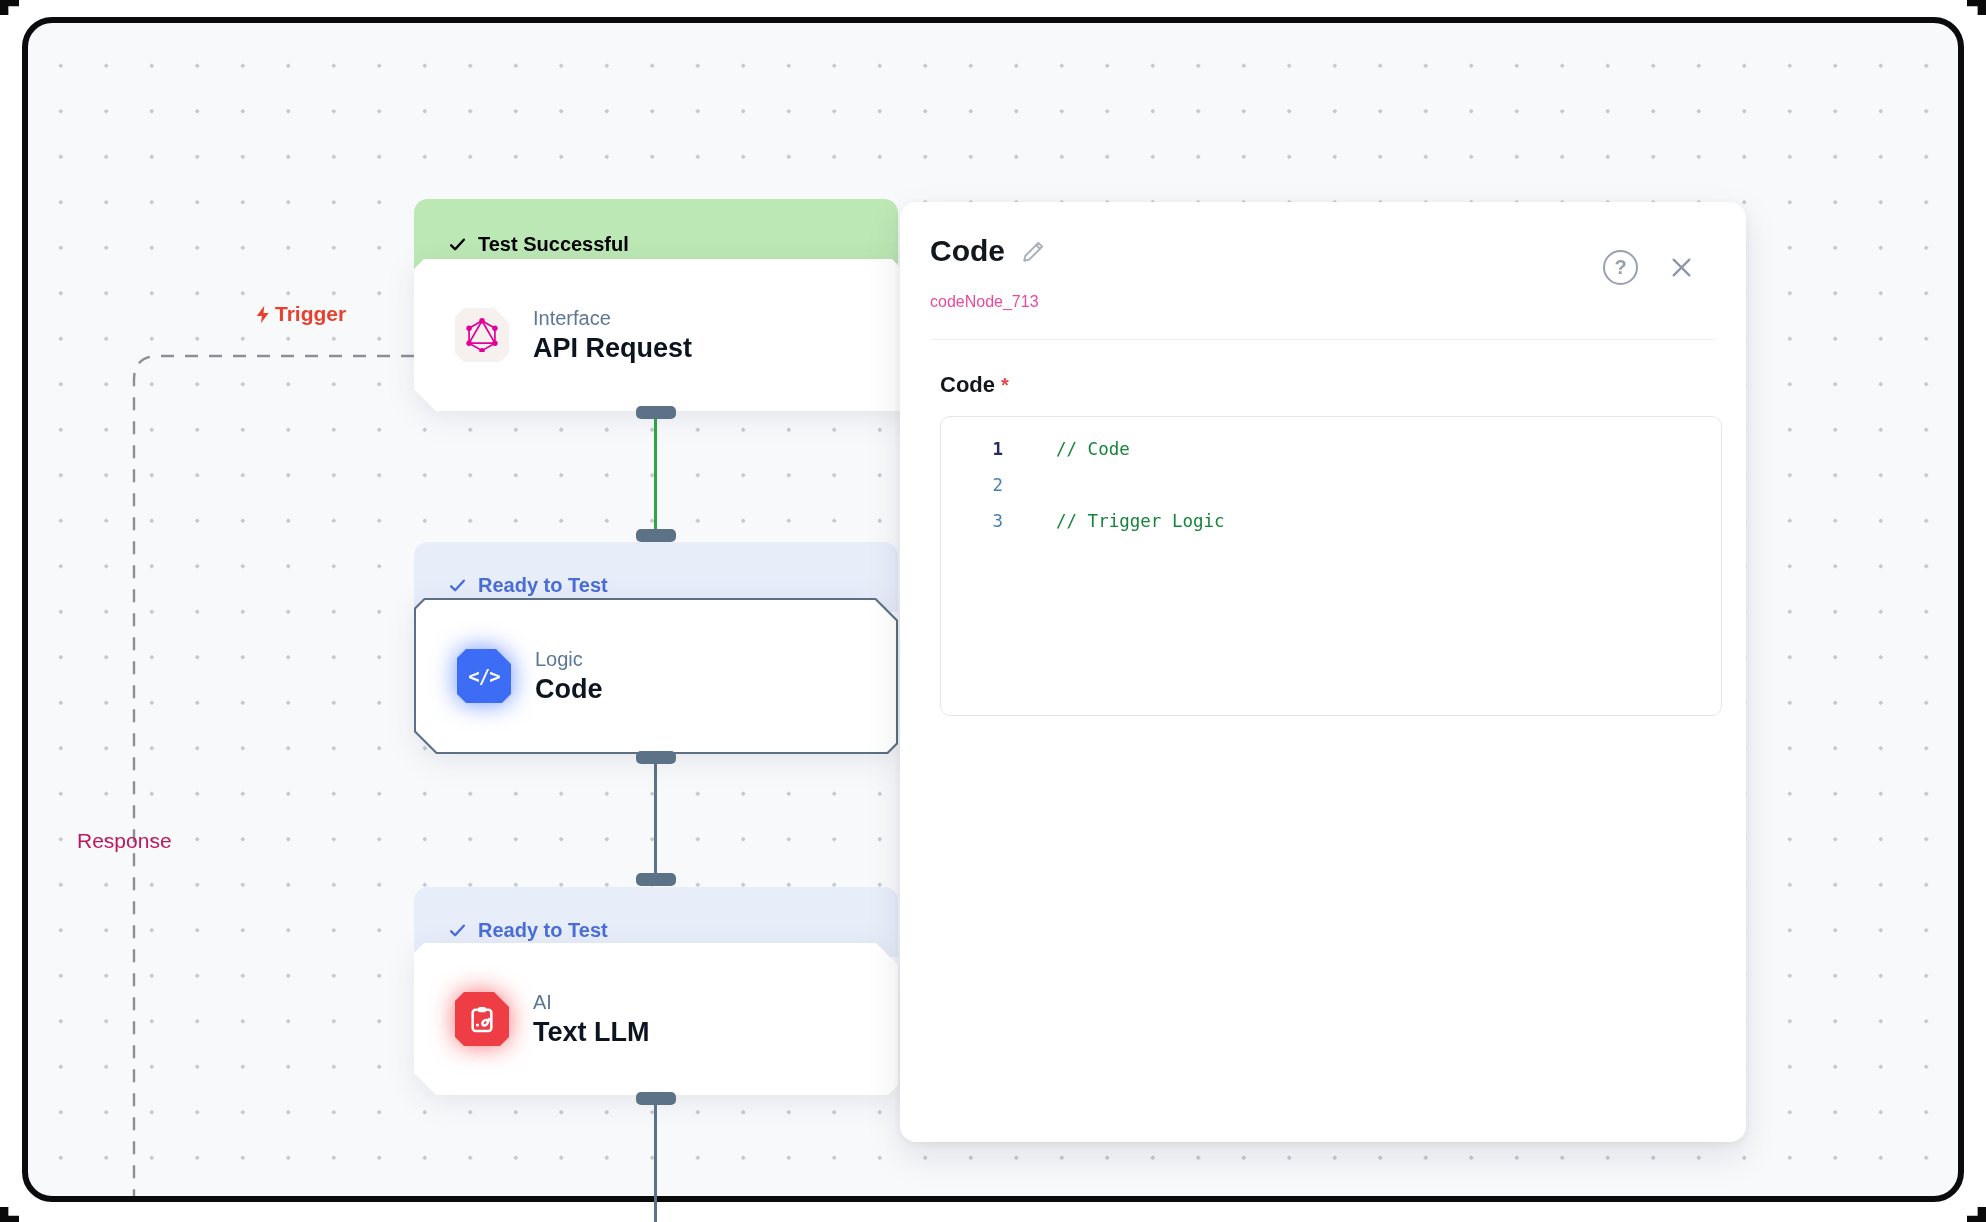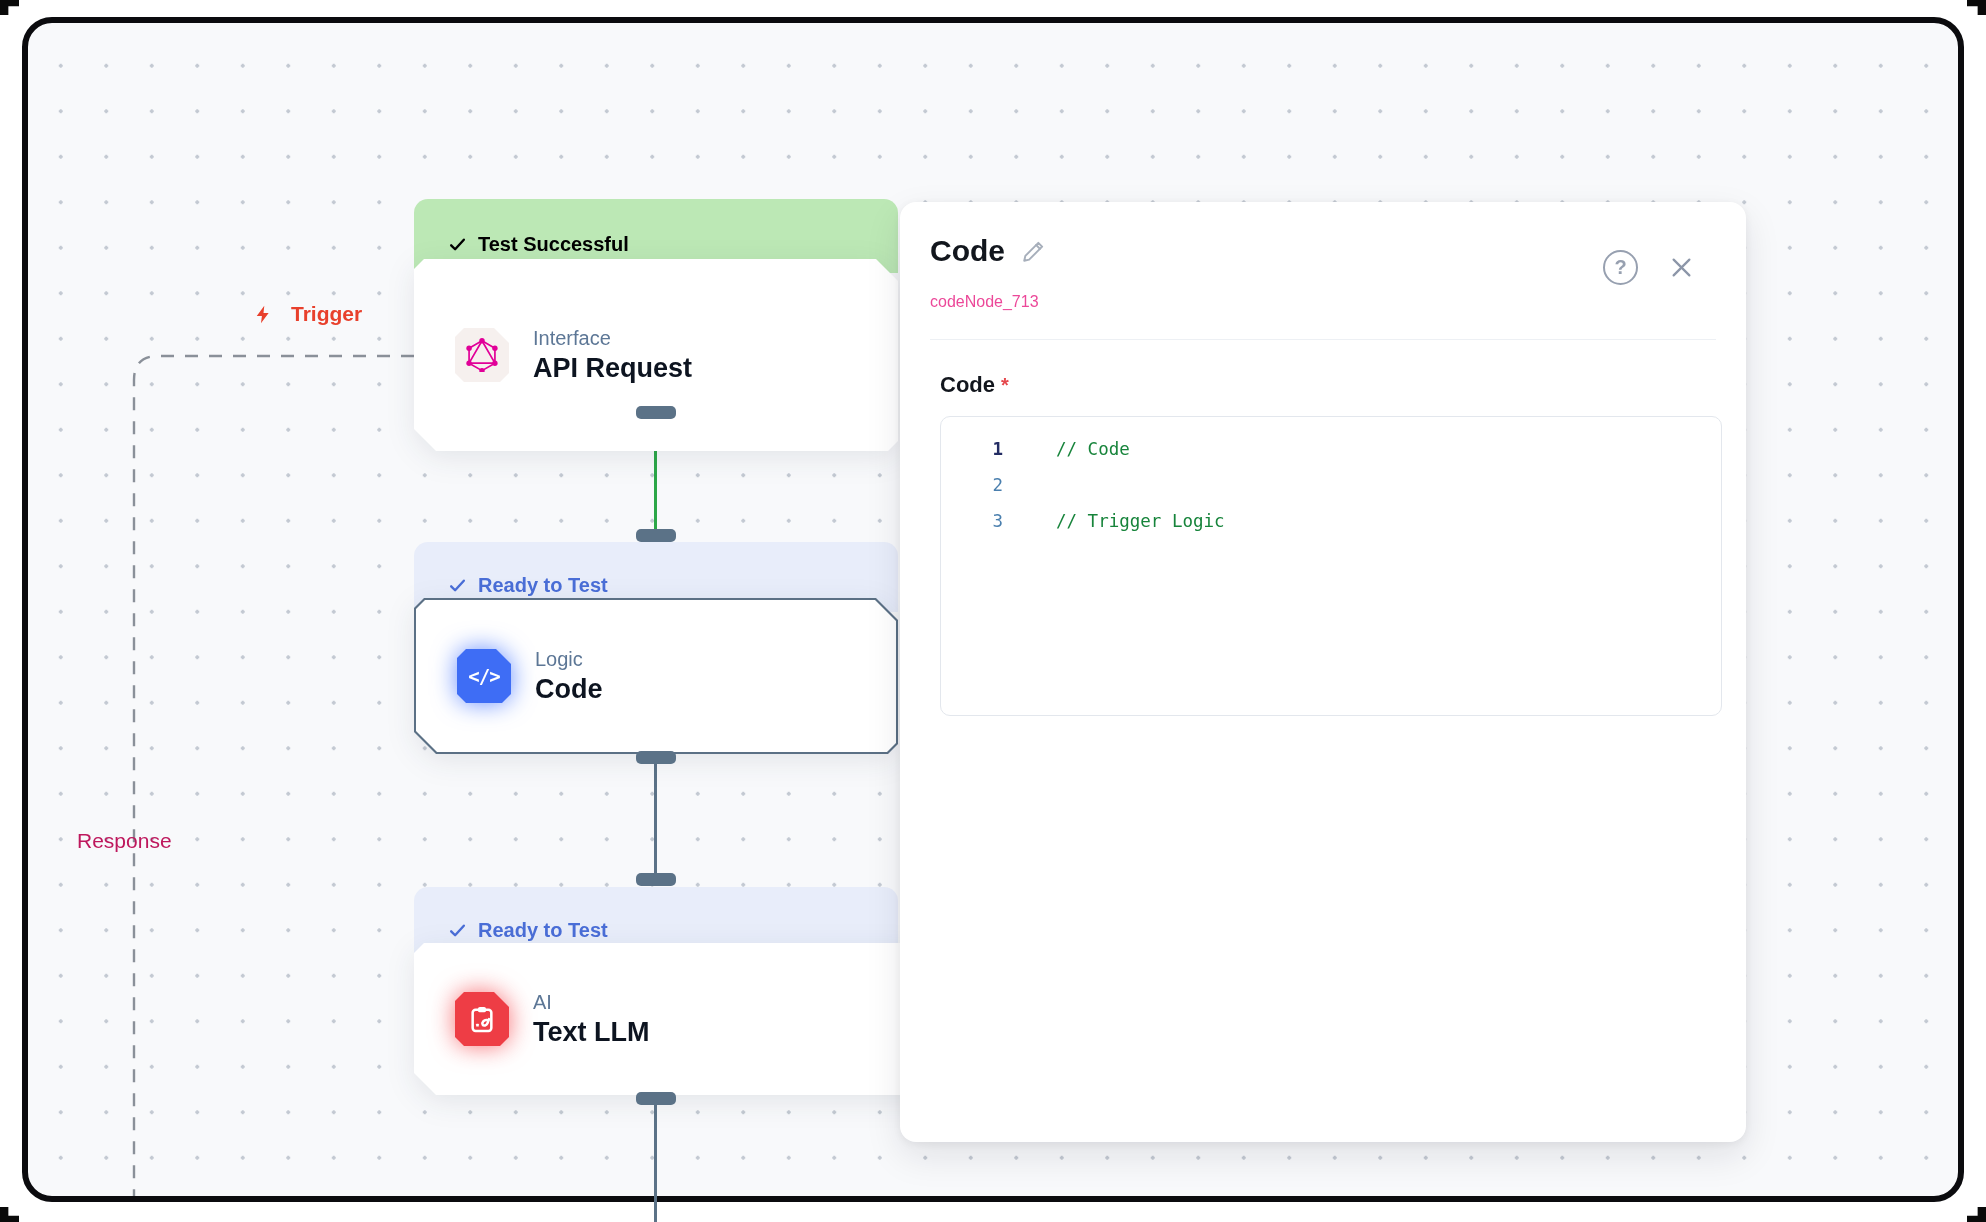--- a/index.html
+++ b/index.html
@@ -25,21 +25,21 @@
   .frame{
     position:absolute;left:22px;top:17px;width:1942px;height:1185px;
     border:6px solid #0b0b0e;border-radius:30px;box-sizing:border-box;
     z-index:50;pointer-events:none;
   }
 
   .dash-layer{position:absolute;left:0;top:0;z-index:3;}
 
   
   .trigger-label{
-    position:absolute;left:254px;top:302px;display:flex;align-items:center;gap:18px;
+    position:absolute;left:254px;top:302px;display:flex;align-items:center;gap:2px;
     color:#e8402c;font-size:21px;font-weight:700;z-index:6;
   }
   .response-label{
     position:absolute;left:77px;top:829px;color:#be185d;font-size:21px;z-index:6;
   }
 
   
   .node{position:absolute;left:414px;width:484px;z-index:10;}
   .node-banner{
     position:absolute;left:0;top:0;width:100%;border-radius:14px 14px 0 0;
@@ -145,21 +145,21 @@
 <div class="response-label">Response</div>
 
 <div class="node" style="top:199px;height:212px;">
   <div class="node-banner banner-green">
     <svg class="check-icon" viewBox="0 0 24 24" fill="none" stroke="currentColor" stroke-width="3" stroke-linecap="round" stroke-linejoin="round">
         <path d="M4 13l5 5L20 6"></path>
       </svg>
     <span>Test Successful</span>
   </div>
   <div class="card-wrap" style="top:60px;height:152px;">
-    <div class="node-card" style="height:192px;">
+    <div class="node-card" style="height:152px;padding-left:16px;">
       <div class="card-inner">
         <div class="icon-glow">
           <div class="icon-tile tile-graphql">
             <svg width="34" height="34" viewBox="0 0 100 100">
               <g stroke="#e10098" stroke-width="5" fill="none">
                 <path d="M50 8 88 30v44L50 96 12 74V30z"></path>
                 <path d="M50 8 88 74H12z"></path>
               </g>
               <g fill="#e10098">
                 <circle cx="50" cy="8" r="8"></circle>
@@ -206,21 +206,21 @@
 </div>
 
 <div class="node" style="top:887px;height:208px;">
   <div class="node-banner banner-blue">
     <svg class="check-icon" viewBox="0 0 24 24" fill="none" stroke="currentColor" stroke-width="3" stroke-linecap="round" stroke-linejoin="round">
         <path d="M4 13l5 5L20 6"></path>
       </svg>
     <span>Ready to Test</span>
   </div>
   <div class="card-wrap" style="top:56px;height:152px;">
-    <div class="node-card" style="height:152px;padding-left:32px;">
+    <div class="node-card" style="height:152px;">
       <div class="card-inner">
         <div class="icon-glow glow-red">
           <div class="icon-tile tile-ai">
             <svg width="32" height="32" viewBox="0 0 24 24" fill="none" stroke="#ffffff" stroke-width="1.9" stroke-linecap="round" stroke-linejoin="round">
               <rect x="5" y="5" width="14" height="16" rx="2.2"></rect>
               <rect x="9" y="3" width="6" height="4" rx="1.4" fill="#ffffff" stroke="none"></rect>
               <rect x="7.6" y="15.6" width="2" height="2" rx="0.4" fill="#ffffff" stroke="none"></rect>
               <path d="M15.8 12.8c-2.3-.5-4.2 1.8-3.3 3.4.7 1.3 2.9.7 3.6-1l1.2-3.1"></path>
             </svg>
           </div>

